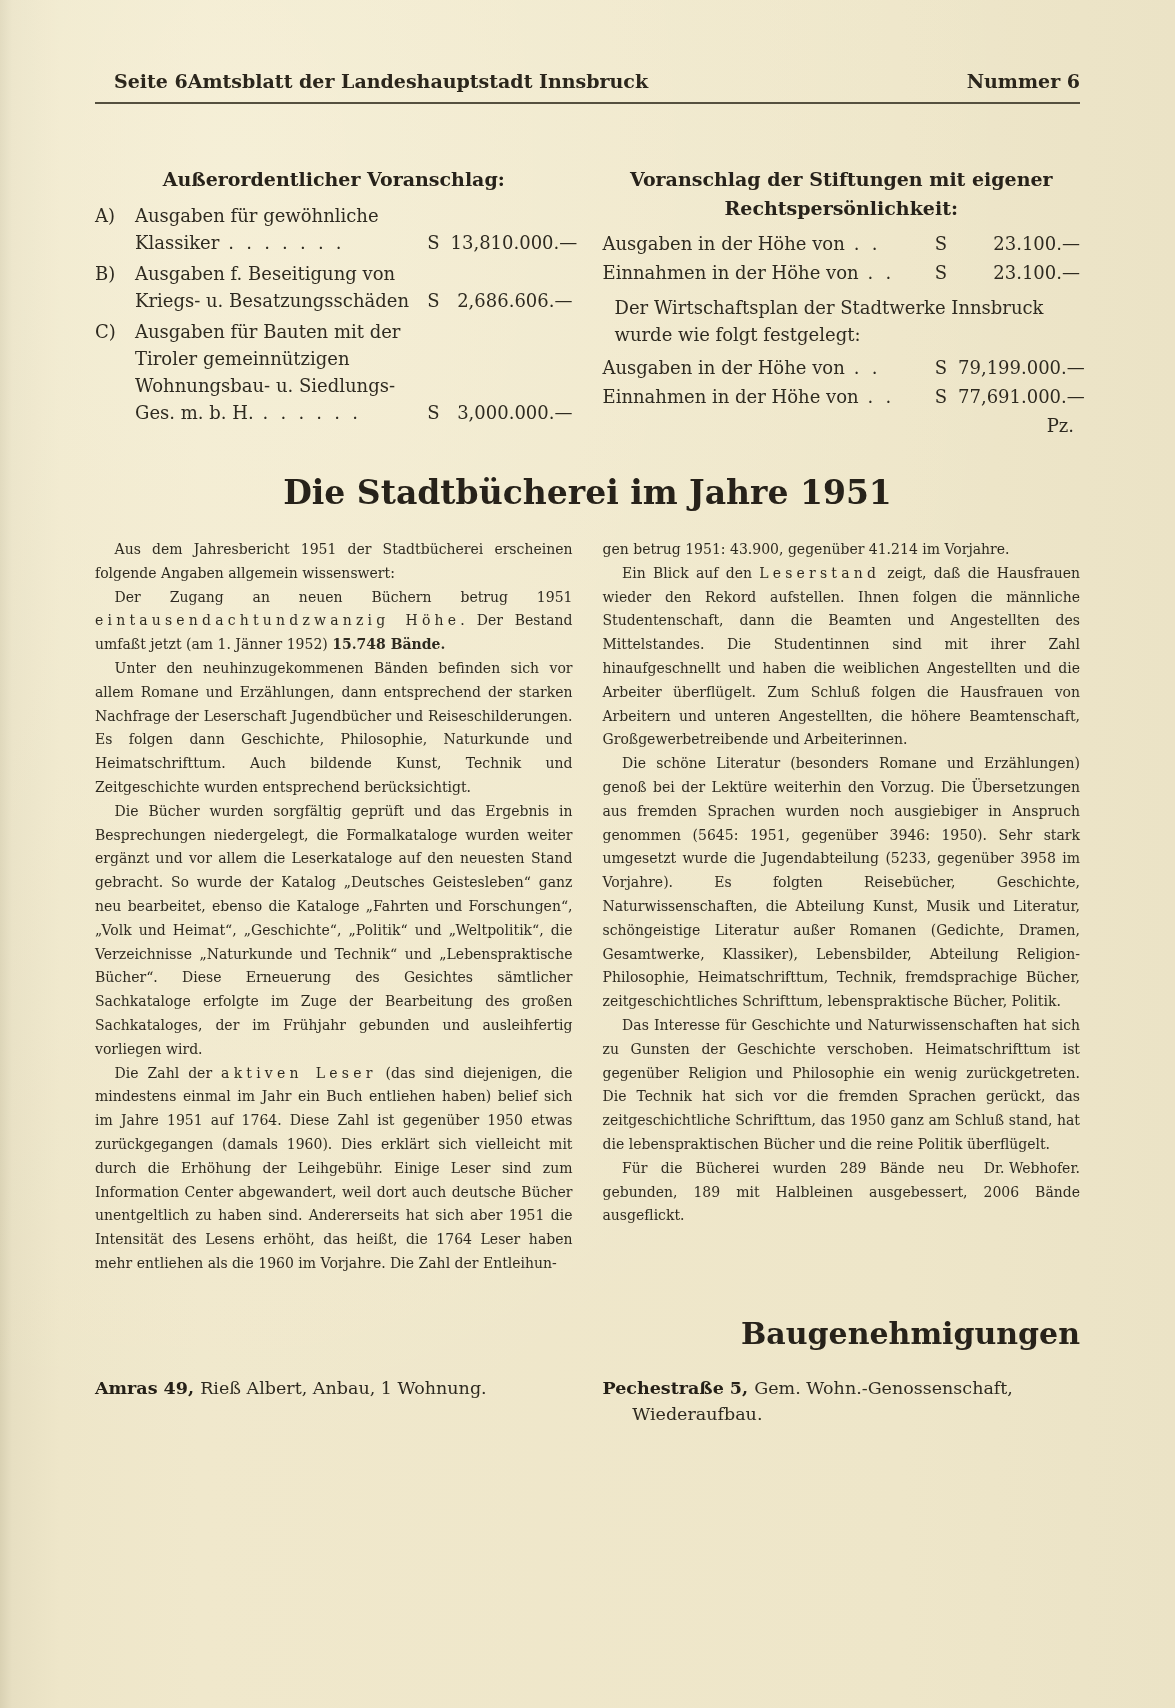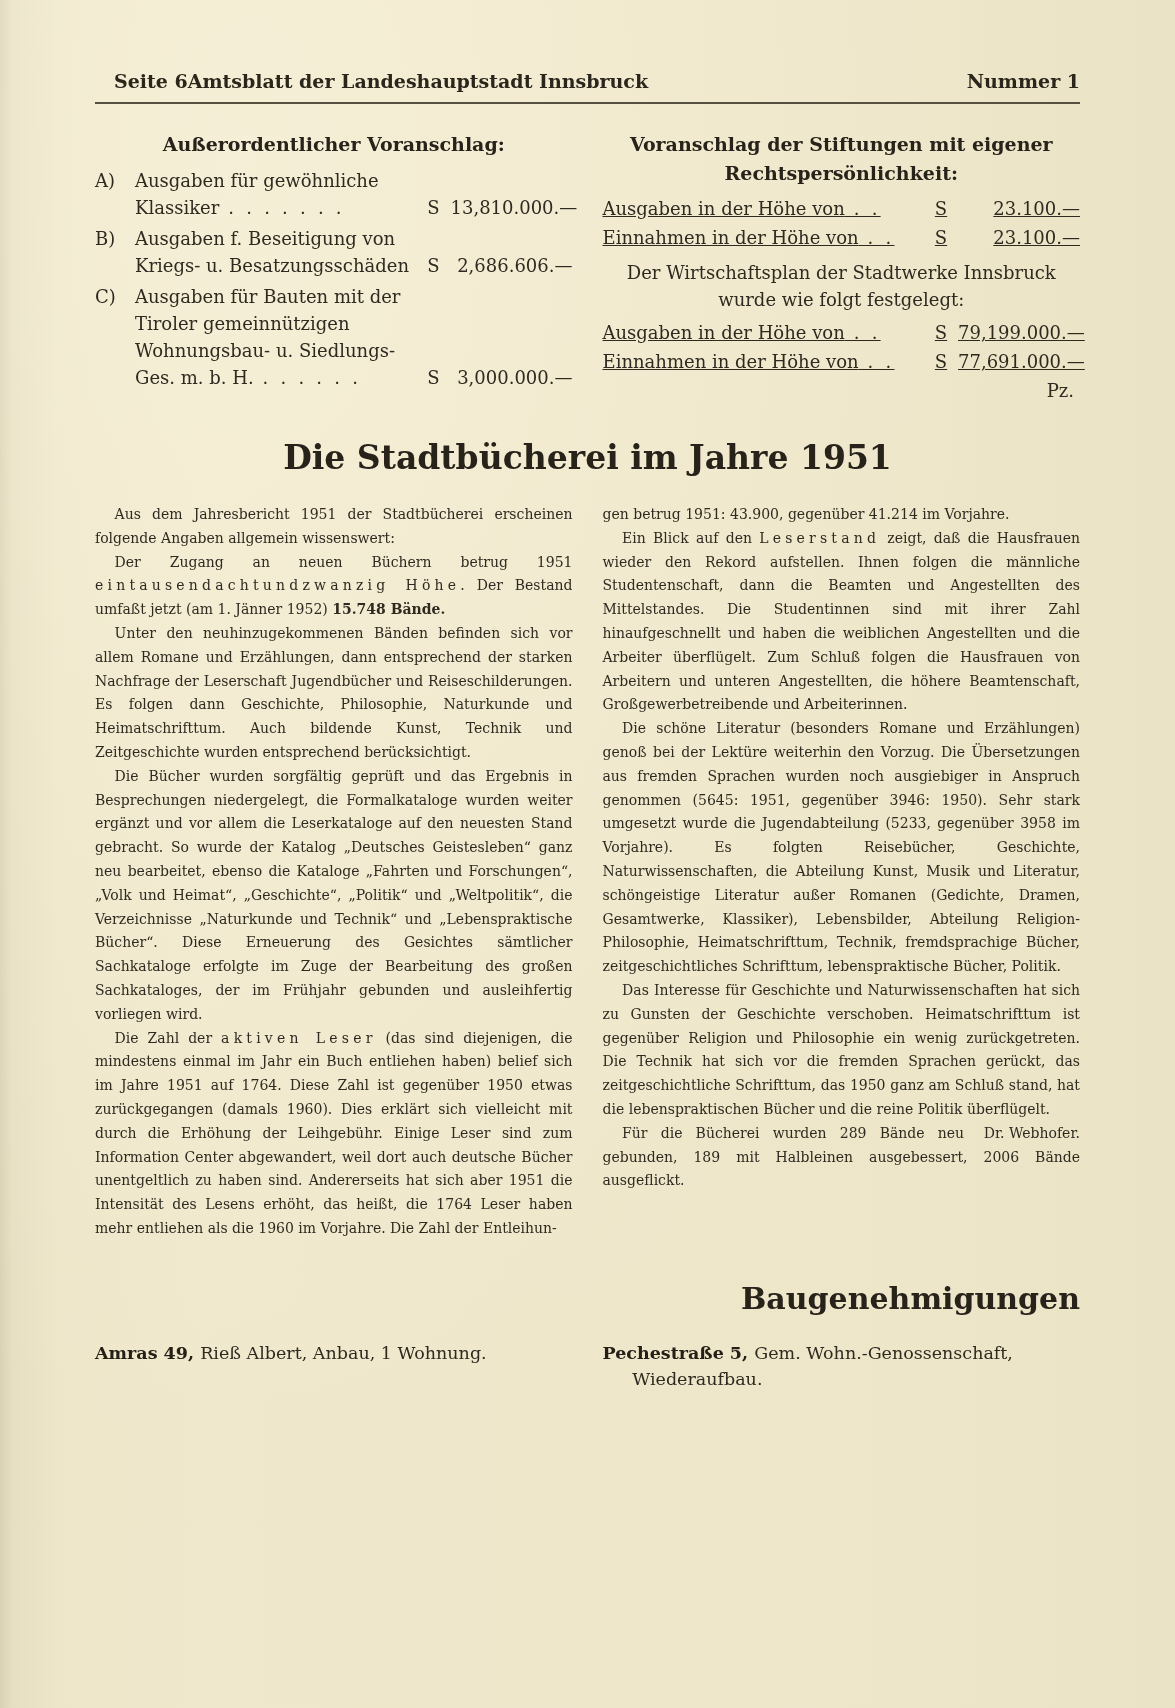--- a/index.html
+++ b/index.html
@@ -16,30 +16,30 @@
       radial-gradient(ellipse at 20% 10%, rgba(255,252,235,.35), rgba(0,0,0,0) 60%),
       linear-gradient(90deg,#d9d1b3 0px,#e7dfc2 12px,#eee6c9 60px,#f0e8cc 200px,#eee6c9 900px,#ebe3c6 1175px);
     overflow:hidden;
   }
   
   .masthead{display:flex;align-items:baseline;font-size:19px;font-weight:bold;color:#2b261c;margin-left:19px;}
   .masthead .mid{flex:1;text-align:left;}
   .head-rule{border:0;border-top:2px solid #55503f;margin:10px 0 0 0;}
   
   .budget{display:flex;gap:30px;margin-top:26px;font-size:18px;line-height:1.5;}
-  .budget .col{flex:1;min-width:0;}
+  .budget .col{flex:1;min-width:0;margin-top:35px;}
   .b-heading{font-weight:bold;text-align:center;font-size:19px;margin:0 0 8px 0;color:#27221a;}
   .b-row{display:grid;grid-template-columns:36px 1fr 26px 122px;column-gap:4px;margin-bottom:4px;}
-  .b-row.nomark{grid-template-columns:1fr 26px 122px;margin-bottom:2px;text-decoration:underline;}
+  .b-row.nomark{grid-template-columns:1fr 26px 122px;margin-bottom:2px;}
   .b-marker{grid-column:1;}
   .b-text{white-space:normal;}
   .b-dots{letter-spacing:.18em;}
   .b-cur{align-self:end;text-align:center;}
   .b-amt{align-self:end;text-align:right;white-space:nowrap;}
-  .b-sub{ text-align:center;margin:8px 12px 6px 12px;}
+  .b-sub{ text-align:left;margin:8px 12px 6px 12px;}
   .b-sig{text-align:right;margin-top:2px;padding-right:6px;}
   
   .art-title{font-size:33px;font-weight:bold;text-align:center;margin:34px 0 26px 0;color:#27221a;}
   .article{display:flex;gap:30px;font-size:14px;line-height:1.7;text-align:justify;}
   .article .col{flex:1;min-width:0;}
   .para{margin:0;text-indent:1.4em;}
   .para.noindent{text-indent:0;}
   .para .sp{letter-spacing:.3em;}
   .para .b{font-weight:bold;}
   .para-sig{float:right;font-weight:normal;}
@@ -51,21 +51,21 @@
   .permit b{font-weight:bold;color:#252017;}
 </style>
 </head>
 <body>
 
 <div class="page">
 
   <div class="masthead">
     <span>Seite 6</span>
     <span class="mid">Amtsblatt der Landeshauptstadt Innsbruck</span>
-    <span>Nummer 1</span>
+    <span>Nummer 6</span>
   </div>
   <hr class="head-rule">
 
   <section class="budget">
     <div class="col">
       <h3 class="b-heading">Außerordentlicher Voranschlag:</h3>
 
       <div class="b-row">
         <span class="b-marker">A)</span>
         <span class="b-text"><span>Ausgaben für gewöhnliche Klassiker</span><span class="b-dots"> .  .  .  .  .  .  .</span></span>

